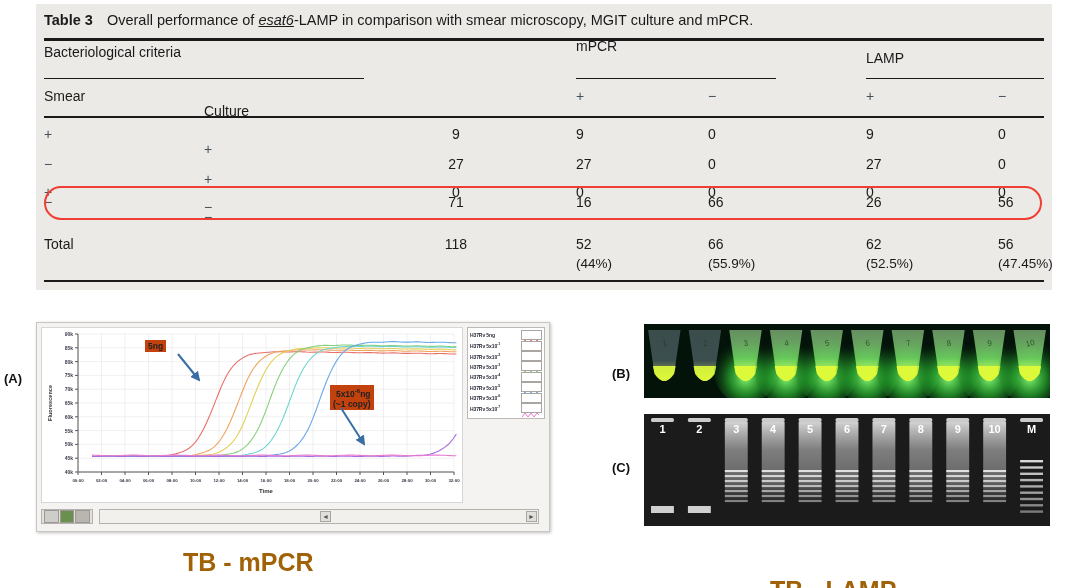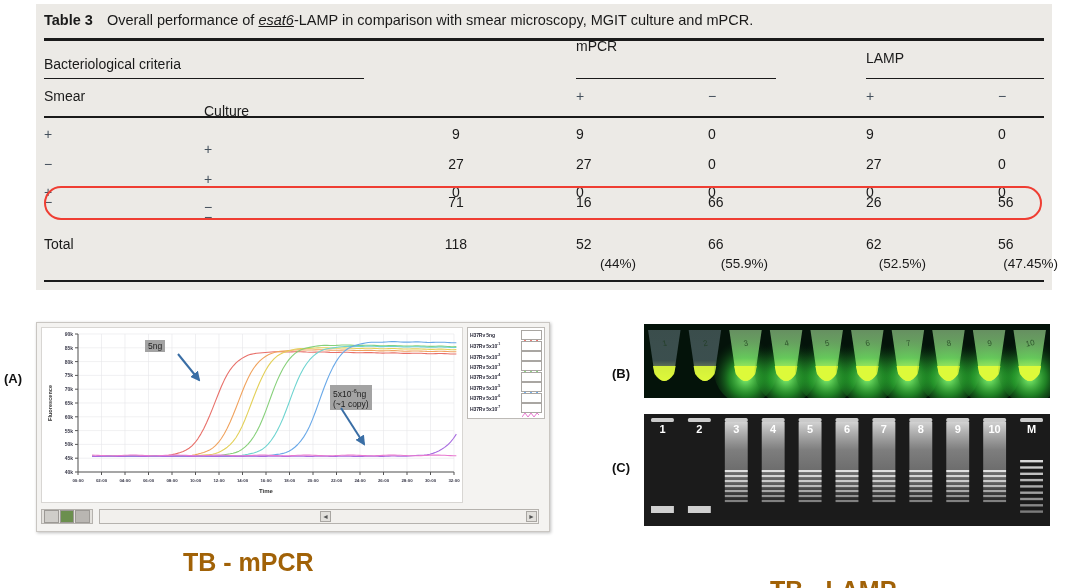--- a/index.html
+++ b/index.html
@@ -27,21 +27,21 @@
 
   .rule{position:absolute;background:#1a1a1a;}
   #rule-top{left:8px;top:34px;width:1000px;height:2.5px;}
   #rule-bact{left:8px;top:74px;width:320px;height:1.2px;}
   #rule-mpcr{left:540px;top:74px;width:200px;height:1.2px;}
   #rule-lamp{left:830px;top:74px;width:178px;height:1.2px;}
   #rule-head{left:8px;top:112px;width:1000px;height:1.6px;}
   #rule-bottom{left:8px;top:276px;width:1000px;height:2px;}
 
   .hrow{position:absolute;font-size:14px;color:#1a1a1a;}
-  #h-bact{left:8px;top:52px;}
+  #h-bact{left:8px;top:40px;}
   #h-mpcr{left:540px;top:34px;}
   #h-lamp{left:830px;top:46px;}
 
   .subhead{position:absolute;top:84px;font-size:14px;color:#1a1a1a;}
   .sign{color:#44505c;}
 
   .datarow{position:absolute;height:26px;font-size:14px;color:#1a1a1a;}
   .cell{position:absolute;top:0;}
 
   
@@ -53,21 +53,21 @@
   .c-lp{left:830px;text-align:left;width:60px;}
   .c-lm{left:962px;text-align:left;width:60px;}
 
   #highlight-box{
     position:absolute;left:8px;top:182px;width:998px;height:34px;
     border:2px solid #ef3e33;border-radius:18px;
     box-sizing:border-box;
     pointer-events:none;
   }
   .totalrow{position:absolute;font-size:14px;color:#1a1a1a;}
-  .pct{font-size:13.5px;text-align:right;}
+  .pct{font-size:13.5px;}
 
   
   #panelA-label{
     position:absolute;left:4px;top:371px;
     font-size:13px;font-weight:bold;color:#111;
   }
   #chart-window{
     position:absolute;left:36px;top:322px;width:514px;height:210px;
     background:#f4f3f1;
     border:1px solid #c9c6c2;
@@ -116,23 +116,23 @@
     position:absolute;left:58px;top:0;width:440px;height:15px;
     background:#f2f0ed;border:1px solid #b5b2ae;box-sizing:border-box;
   }
   .sb-arrow{
     position:absolute;top:1px;width:11px;height:11px;
     background:#e2e0dc;border:1px solid #a9a6a2;box-sizing:border-box;
     font-size:7px;line-height:9px;text-align:center;color:#555;
   }
 
   .annot{
-    position:absolute;background:#a3a3a3;
-    font-size:8.5px;color:#222;text-align:left;
-    line-height:10px;padding:1px 3px;
+    position:absolute;background:#c2410c;
+    font-size:8.5px;color:#222;text-align:right;
+    line-height:10px;padding:1px 3px;font-weight:bold;
   }
   .annot sup{font-size:6px;}
 
   
   #panelB-label{position:absolute;left:612px;top:366px;font-size:13px;font-weight:bold;color:#111;}
   #panelC-label{position:absolute;left:612px;top:460px;font-size:13px;font-weight:bold;color:#111;}
   #gelB{
     position:absolute;left:644px;top:324px;width:406px;height:74px;
     background:#05120a;overflow:hidden;
   }

